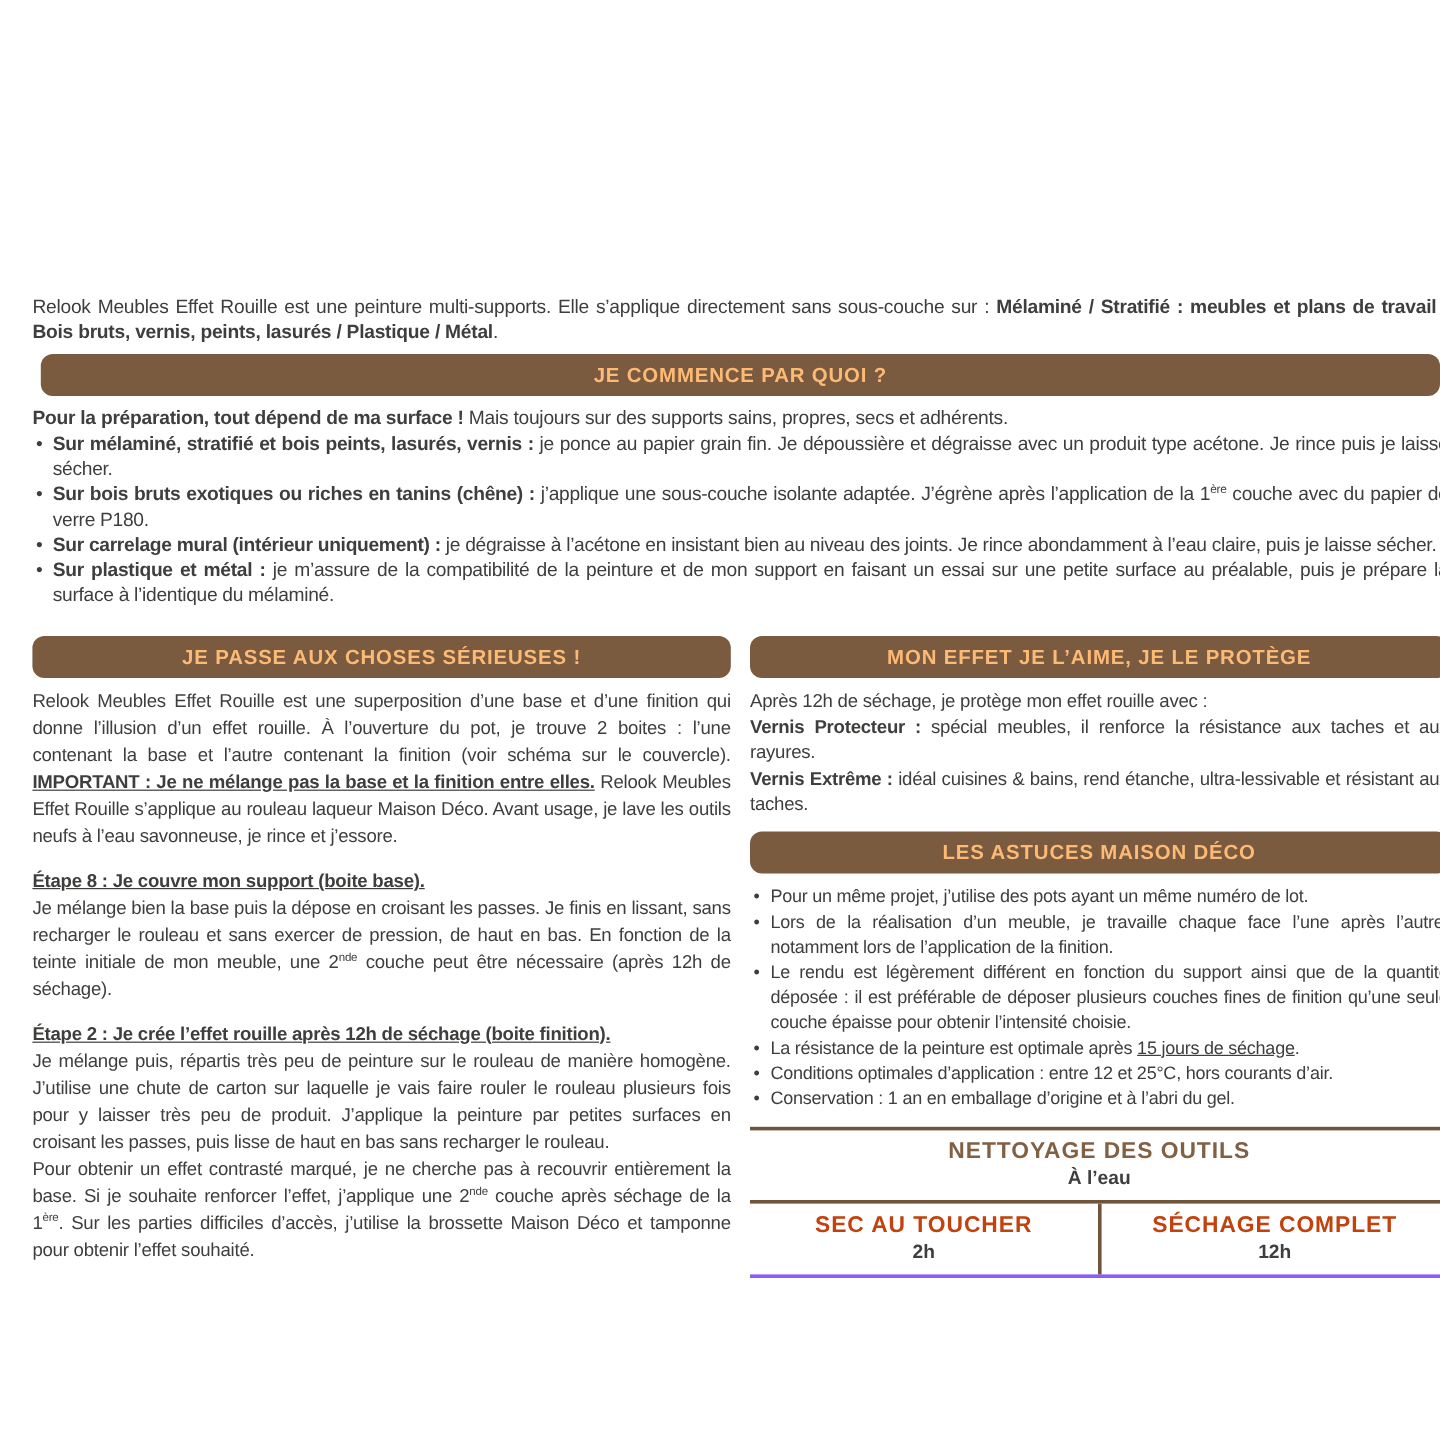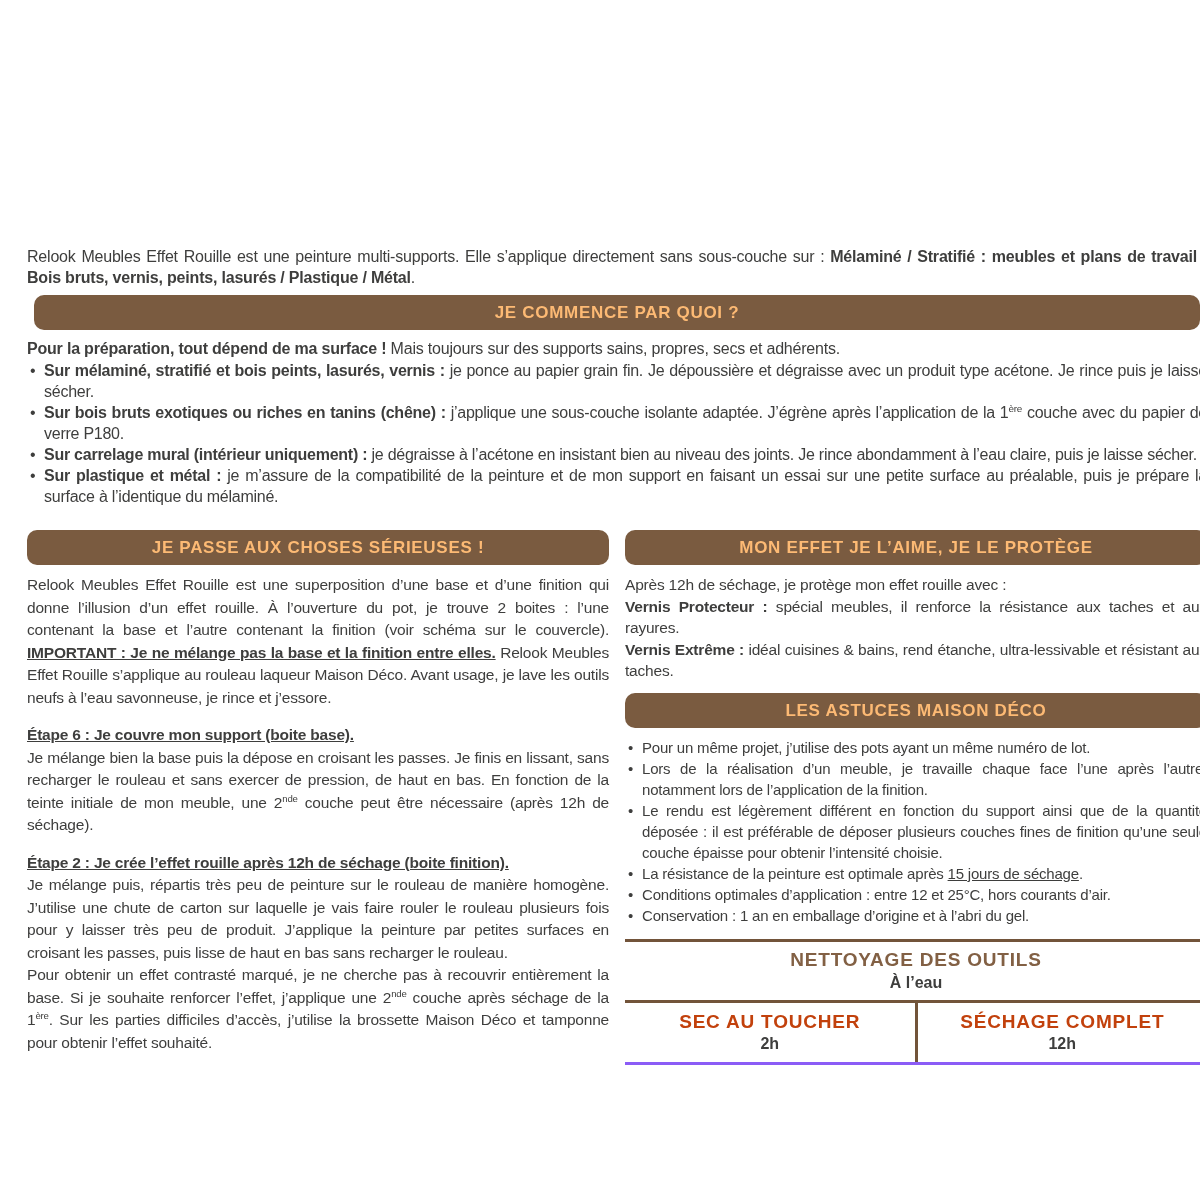--- a/index.html
+++ b/index.html
@@ -78,21 +78,21 @@
 
     <div class="col left">
       <div class="banner">JE PASSE AUX CHOSES SÉRIEUSES !</div>
 
       <div class="body-text">
         <span>Relook Meubles Effet Rouille est une superposition d’une base et d’une finition qui donne l’illusion d’un effet rouille.</span>
         <span>À l’ouverture du pot, je trouve 2 boites : l’une contenant la base et l’autre contenant la finition (voir schéma sur le couvercle).</span>
         <span class="imp">IMPORTANT : Je ne mélange pas la base et la finition entre elles.</span><span> Relook Meubles Effet Rouille s’applique au rouleau laqueur Maison Déco. Avant usage, je lave les outils neufs à l’eau savonneuse, je rince et j’essore.</span>
       </div>
 
-      <p class="etape-head">Étape 6 : Je couvre mon support (boite base).</p>
+      <p class="etape-head">Étape 8 : Je couvre mon support (boite base).</p>
       <p class="body-text"><span>Je mélange bien la base puis la dépose en croisant les passes. Je finis en lissant, sans recharger le rouleau et sans exercer de pression, de haut en bas. En fonction de la teinte initiale de mon meuble, une 2</span><sup>nde</sup><span> couche peut être nécessaire (après 12h de séchage).</span></p>
 
       <p class="etape-head">Étape 2 : Je crée l’effet rouille après 12h de séchage (boite finition).</p>
       <p class="body-text">Je mélange puis, répartis très peu de peinture sur le rouleau de manière homogène. J’utilise une chute de carton sur laquelle je vais faire rouler le rouleau plusieurs fois pour y laisser très peu de produit. J’applique la peinture par petites surfaces en croisant les passes, puis lisse de haut en bas sans recharger le rouleau.</p>
       <p class="body-text"><span>Pour obtenir un effet contrasté marqué, je ne cherche pas à recouvrir entièrement la base. Si je souhaite renforcer l’effet, j’applique une 2</span><sup>nde</sup><span> couche après séchage de la 1</span><sup>ère</sup><span>. Sur les parties difficiles d’accès, j’utilise la brossette Maison Déco et tamponne pour obtenir l’effet souhaité.</span></p>
     </div>
 
     <div class="col right">
       <div class="banner">MON EFFET JE L’AIME, JE LE PROTÈGE</div>
 

